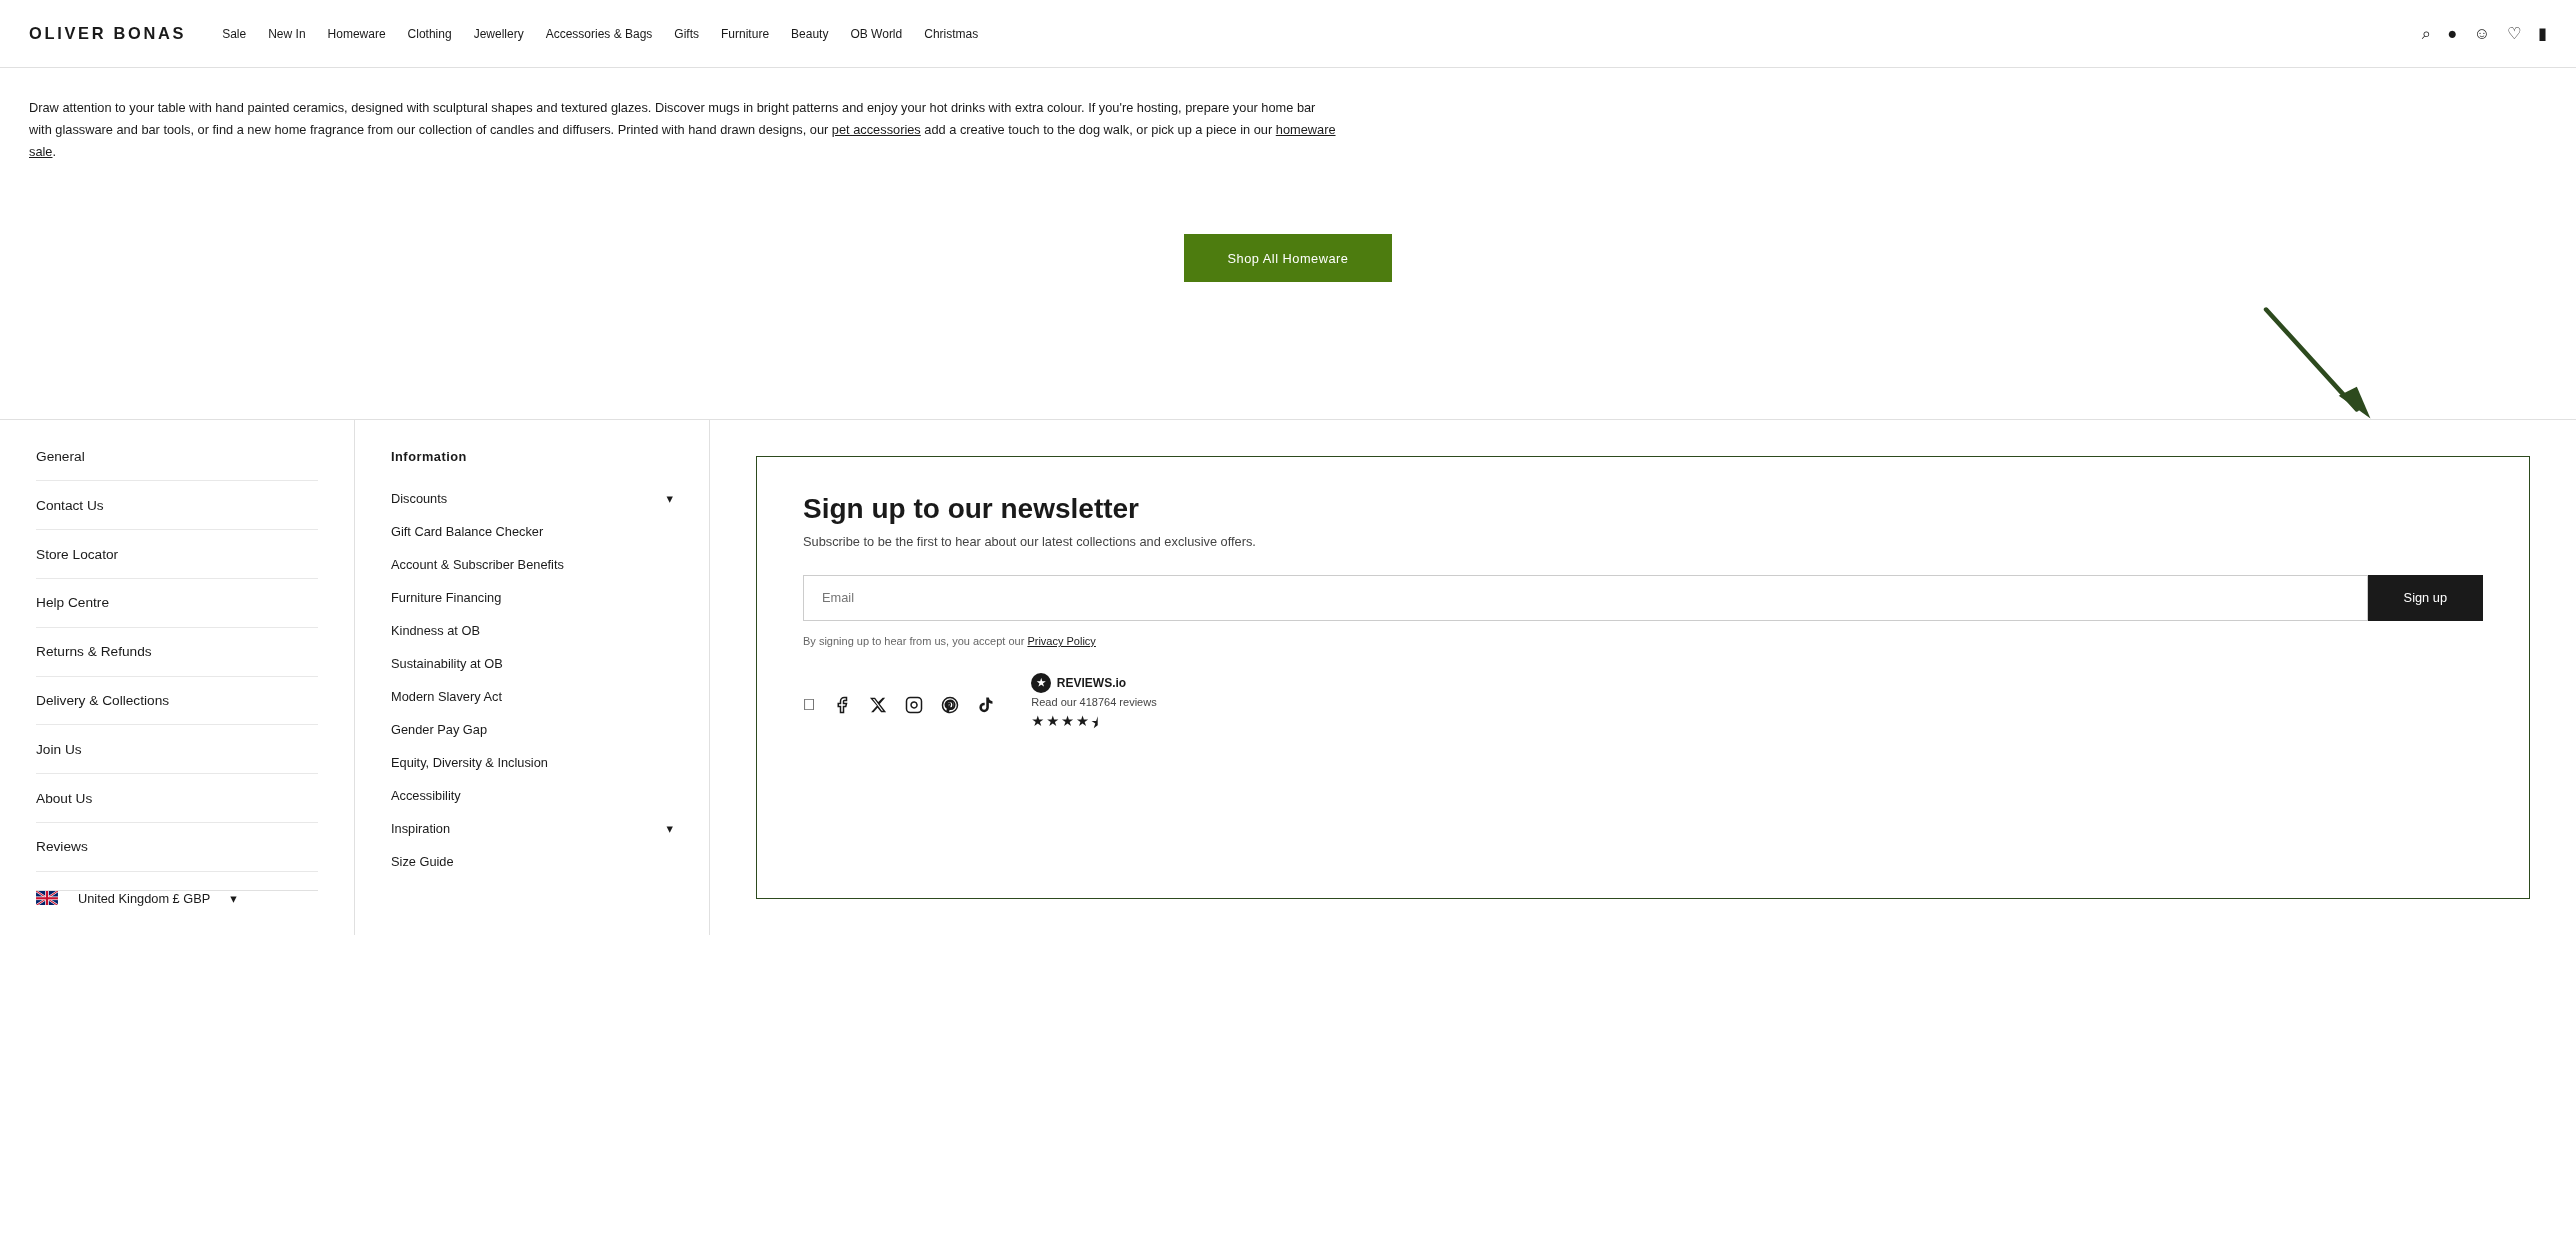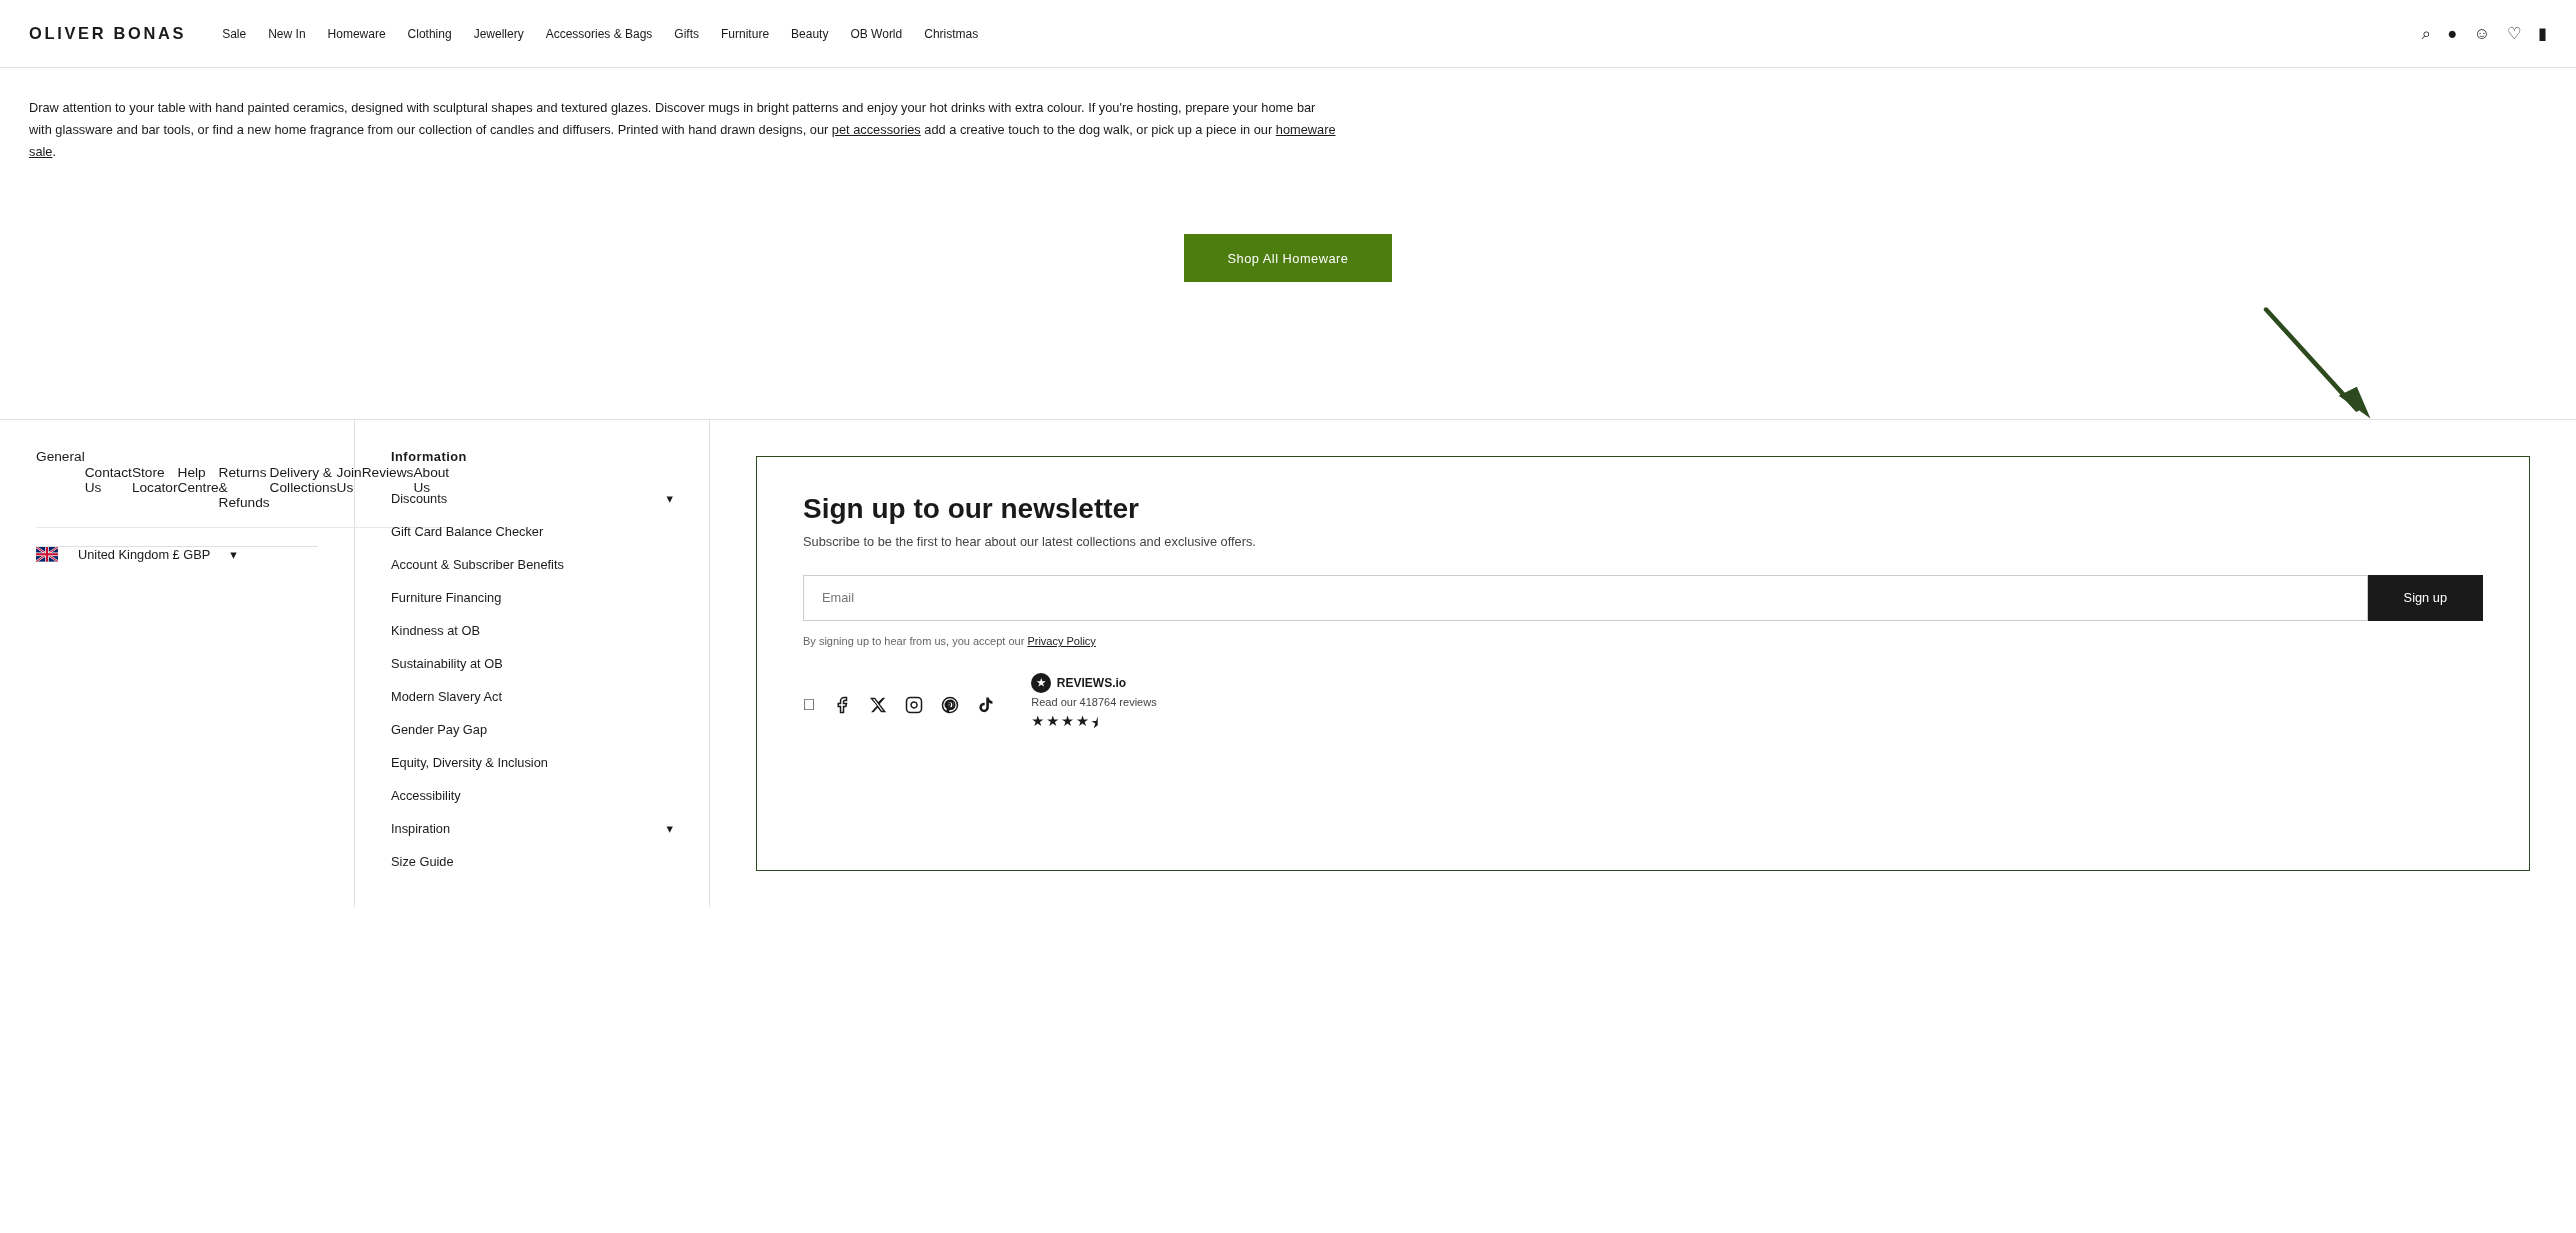--- a/index.html
+++ b/index.html
@@ -98,21 +98,21 @@
 
     
     .footer-left {
       width: 355px;
       min-width: 355px;
       border-right: 0.9px solid #e0e0e0;
       padding: 29px 36px;
     }
     .footer-left-items {
       display: flex;
-      flex-direction: row;
+      flex-direction: column;
       gap: 0;
     }
     .footer-left-item {
       font-size: 13.7px;
       padding: 16.4px 0;
       border-bottom: 0.9px solid #e8e8e8;
       cursor: pointer;
       color: #1a1a1a;
     }
     .footer-left-item:first-child {
@@ -310,22 +310,22 @@
 
   <div class="footer-left">
     <div class="footer-left-items">
       <div class="footer-left-item">General</div>
       <div class="footer-left-item">Contact Us</div>
       <div class="footer-left-item">Store Locator</div>
       <div class="footer-left-item">Help Centre</div>
       <div class="footer-left-item">Returns &amp; Refunds</div>
       <div class="footer-left-item">Delivery &amp; Collections</div>
       <div class="footer-left-item">Join Us</div>
+      <div class="footer-left-item">About Us</div>
       <div class="footer-left-item">Reviews</div>
-      <div class="footer-left-item">About Us</div>
     </div>
 
     <div class="currency-row" style="margin-top:18px; padding: 0; gap: 20px;">
       <svg width="22" height="14.6" viewBox="0 0 60 40">
         <rect width="60" height="40" fill="#012169"></rect>
         <line x1="0" y1="0" x2="60" y2="40" stroke="white" stroke-width="6"></line>
         <line x1="60" y1="0" x2="0" y2="40" stroke="white" stroke-width="6"></line>
         <line x1="0" y1="0" x2="60" y2="40" stroke="#C8102E" stroke-width="3"></line>
         <line x1="60" y1="0" x2="0" y2="40" stroke="#C8102E" stroke-width="3"></line>
         <line x1="30" y1="0" x2="30" y2="40" stroke="white" stroke-width="10"></line>

